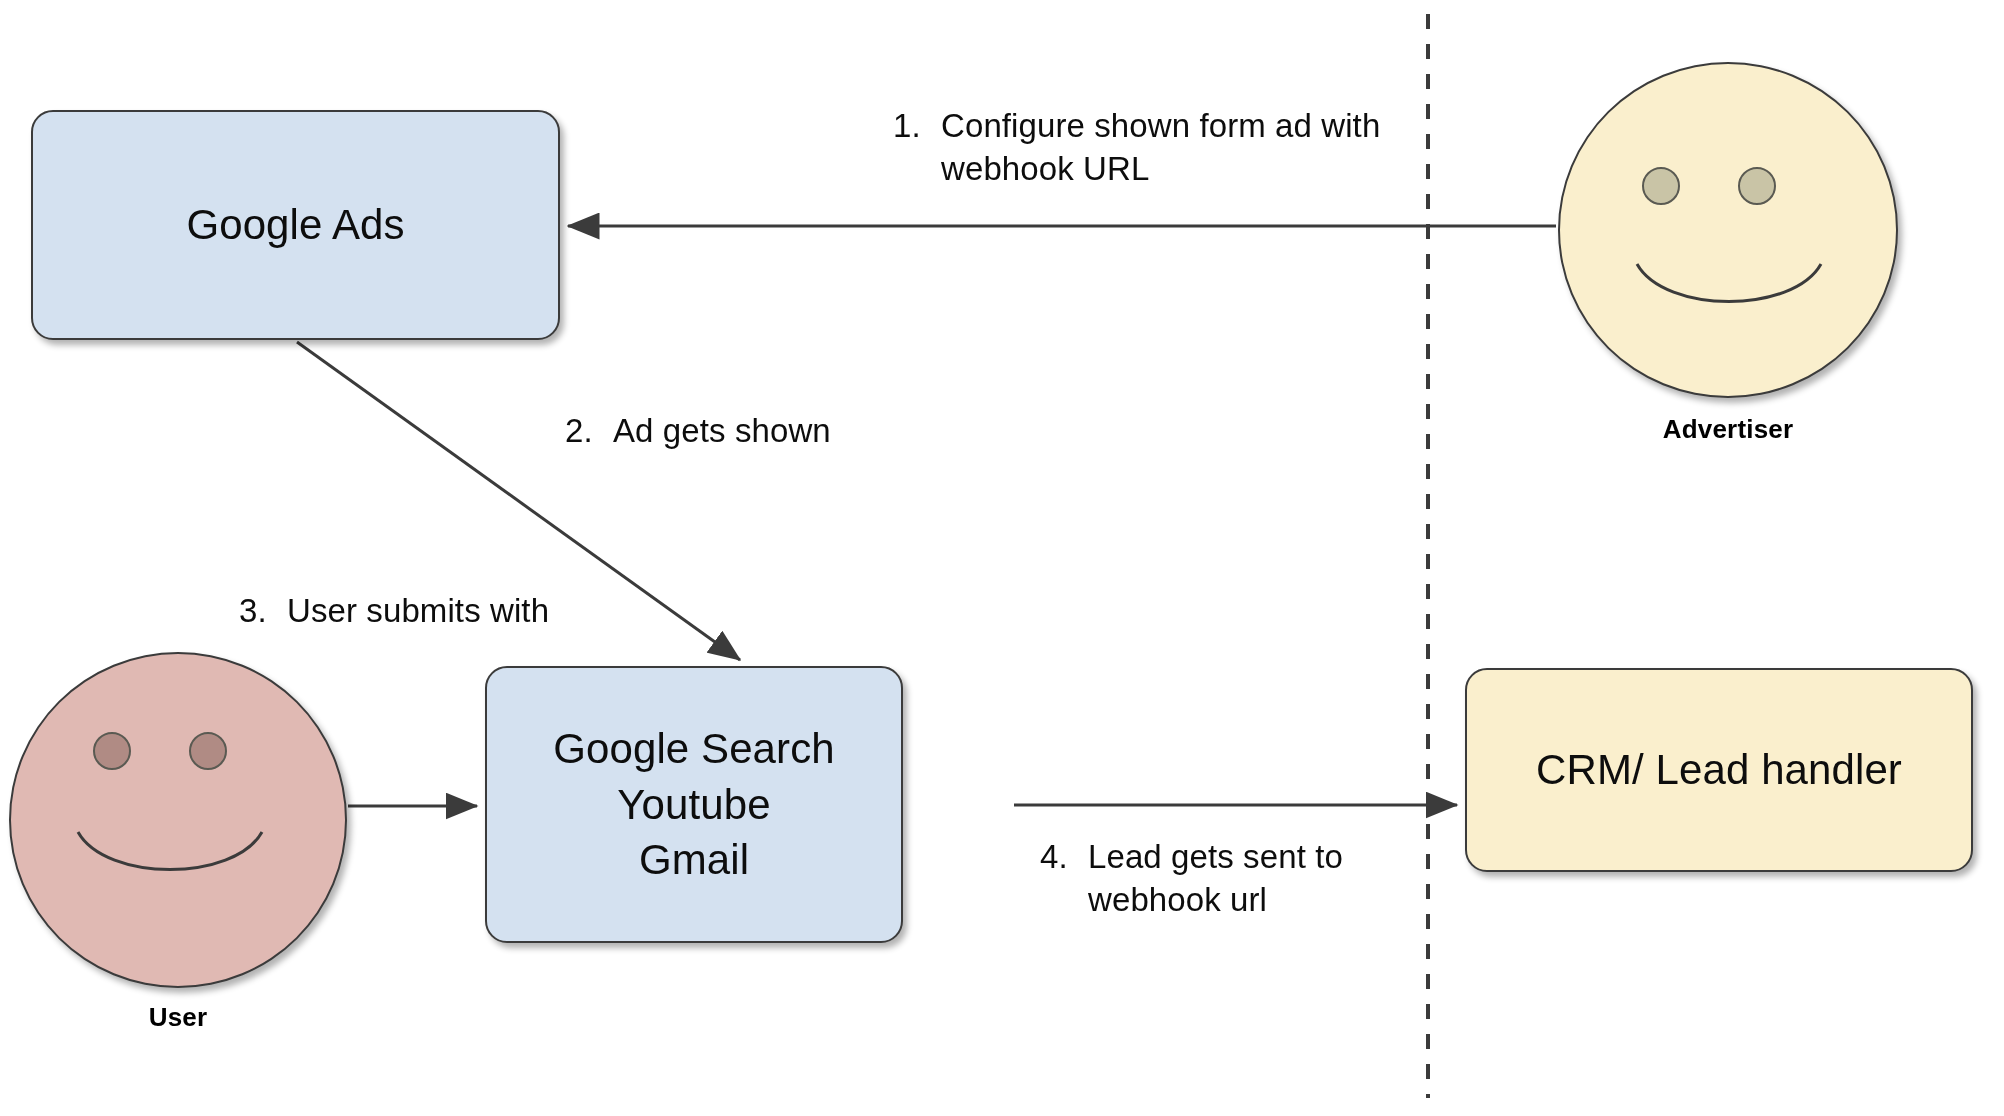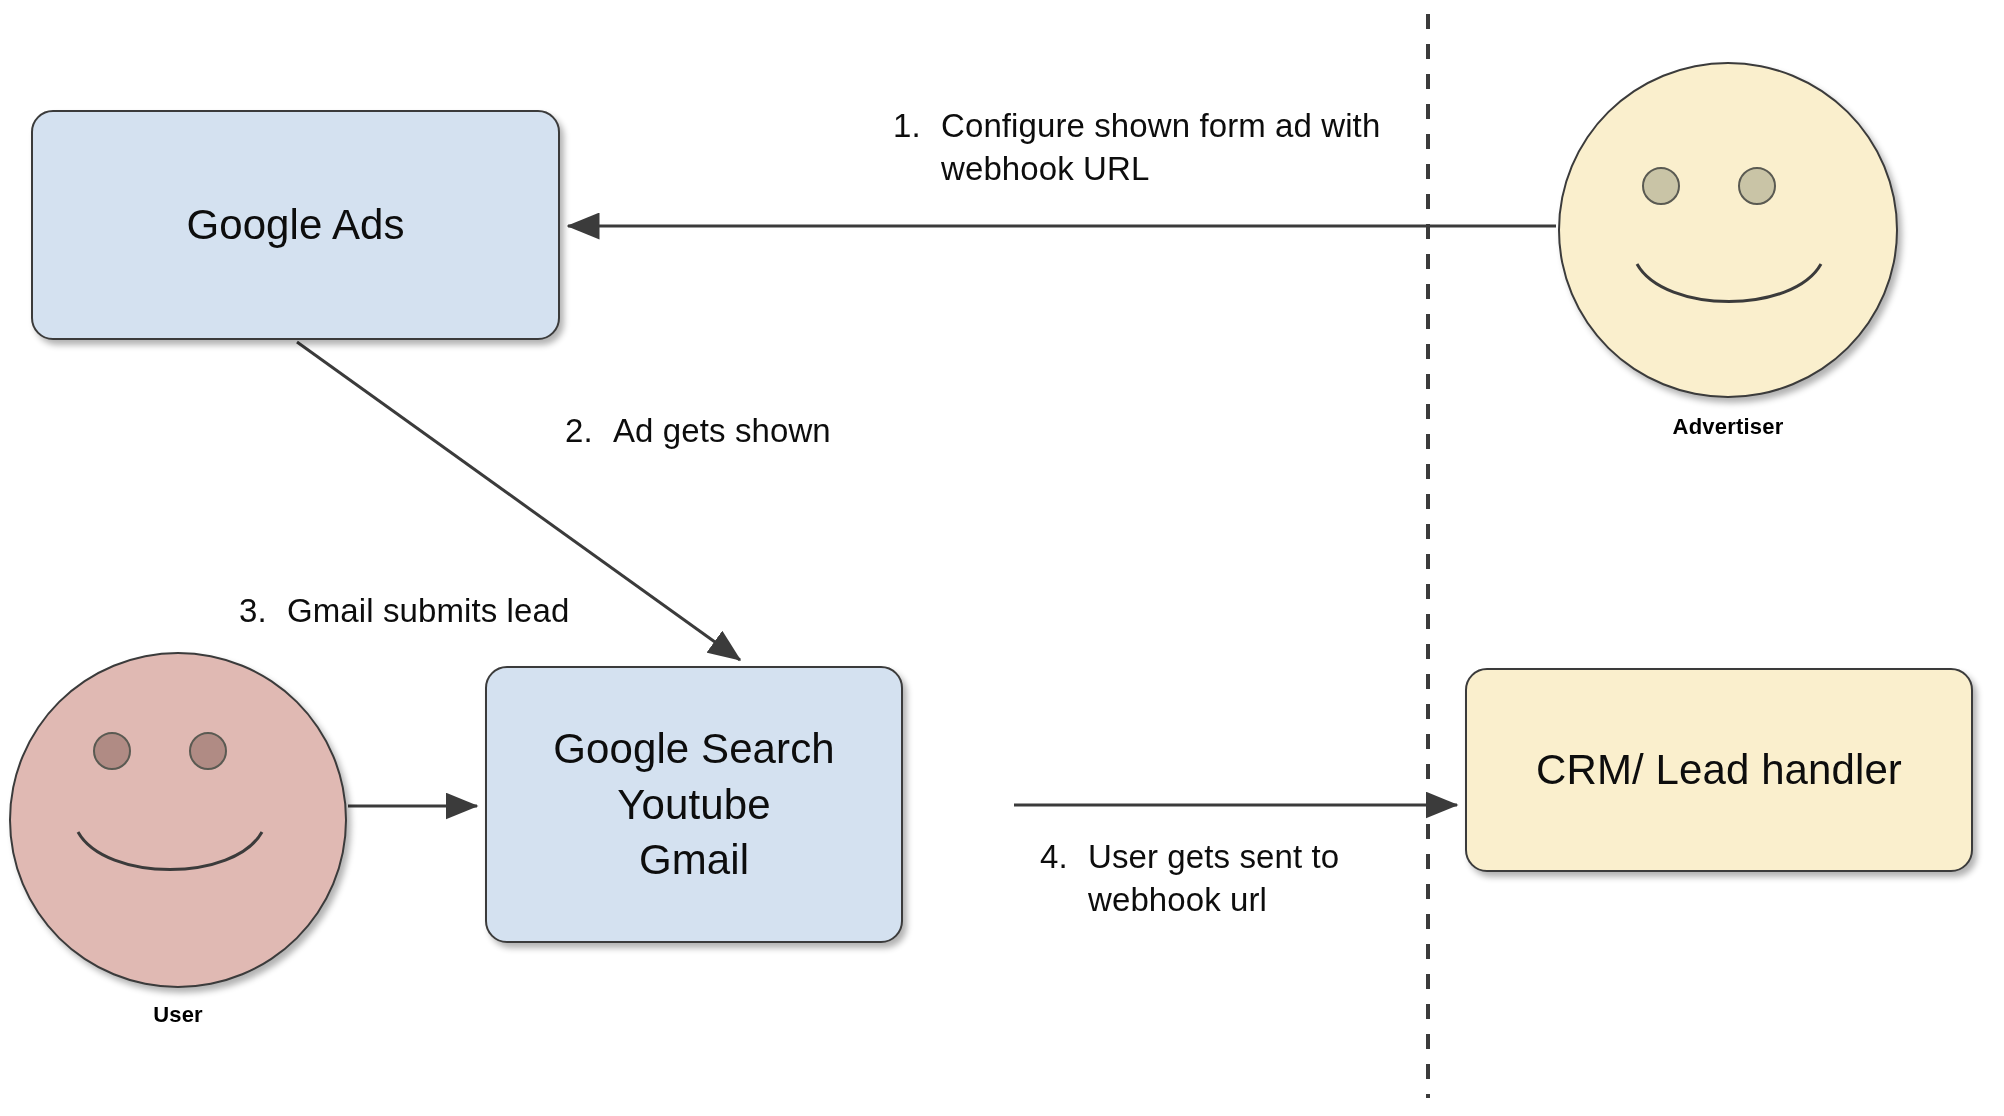--- a/index.html
+++ b/index.html
@@ -79,21 +79,21 @@
     position: absolute;
     border-radius: 50%;
     border: 2px solid #5a5a52;
     box-sizing: border-box;
   }
   .actor-caption {
     position: absolute;
     left: 0;
     width: 100%;
     text-align: center;
-    font-size: 22px;
+    font-size: 26px;
     font-weight: bold;
     color: #000000;
     letter-spacing: 0.2px;
   }
   .actor-mouth {
     position: absolute;
   }
 
   #actor-advertiser { left: 1558px; top: 62px; width: 340px; height: 336px; }
   #actor-advertiser .actor-face {
@@ -201,22 +201,22 @@
 webhook URL</span>
   </div>
 
   <div id="label-step-2" class="step-label">
     <span class="step-num">2.</span>
     <span class="step-text">Ad gets shown</span>
   </div>
 
   <div id="label-step-3" class="step-label">
     <span class="step-num">3.</span>
-    <span class="step-text">Gmail submits lead</span>
+    <span class="step-text">User submits with</span>
   </div>
 
   <div id="label-step-4" class="step-label">
     <span class="step-num">4.</span>
-    <span class="step-text">User gets sent to
+    <span class="step-text">Lead gets sent to
 webhook url</span>
   </div>
 
 </div>
 
 </body></html>

